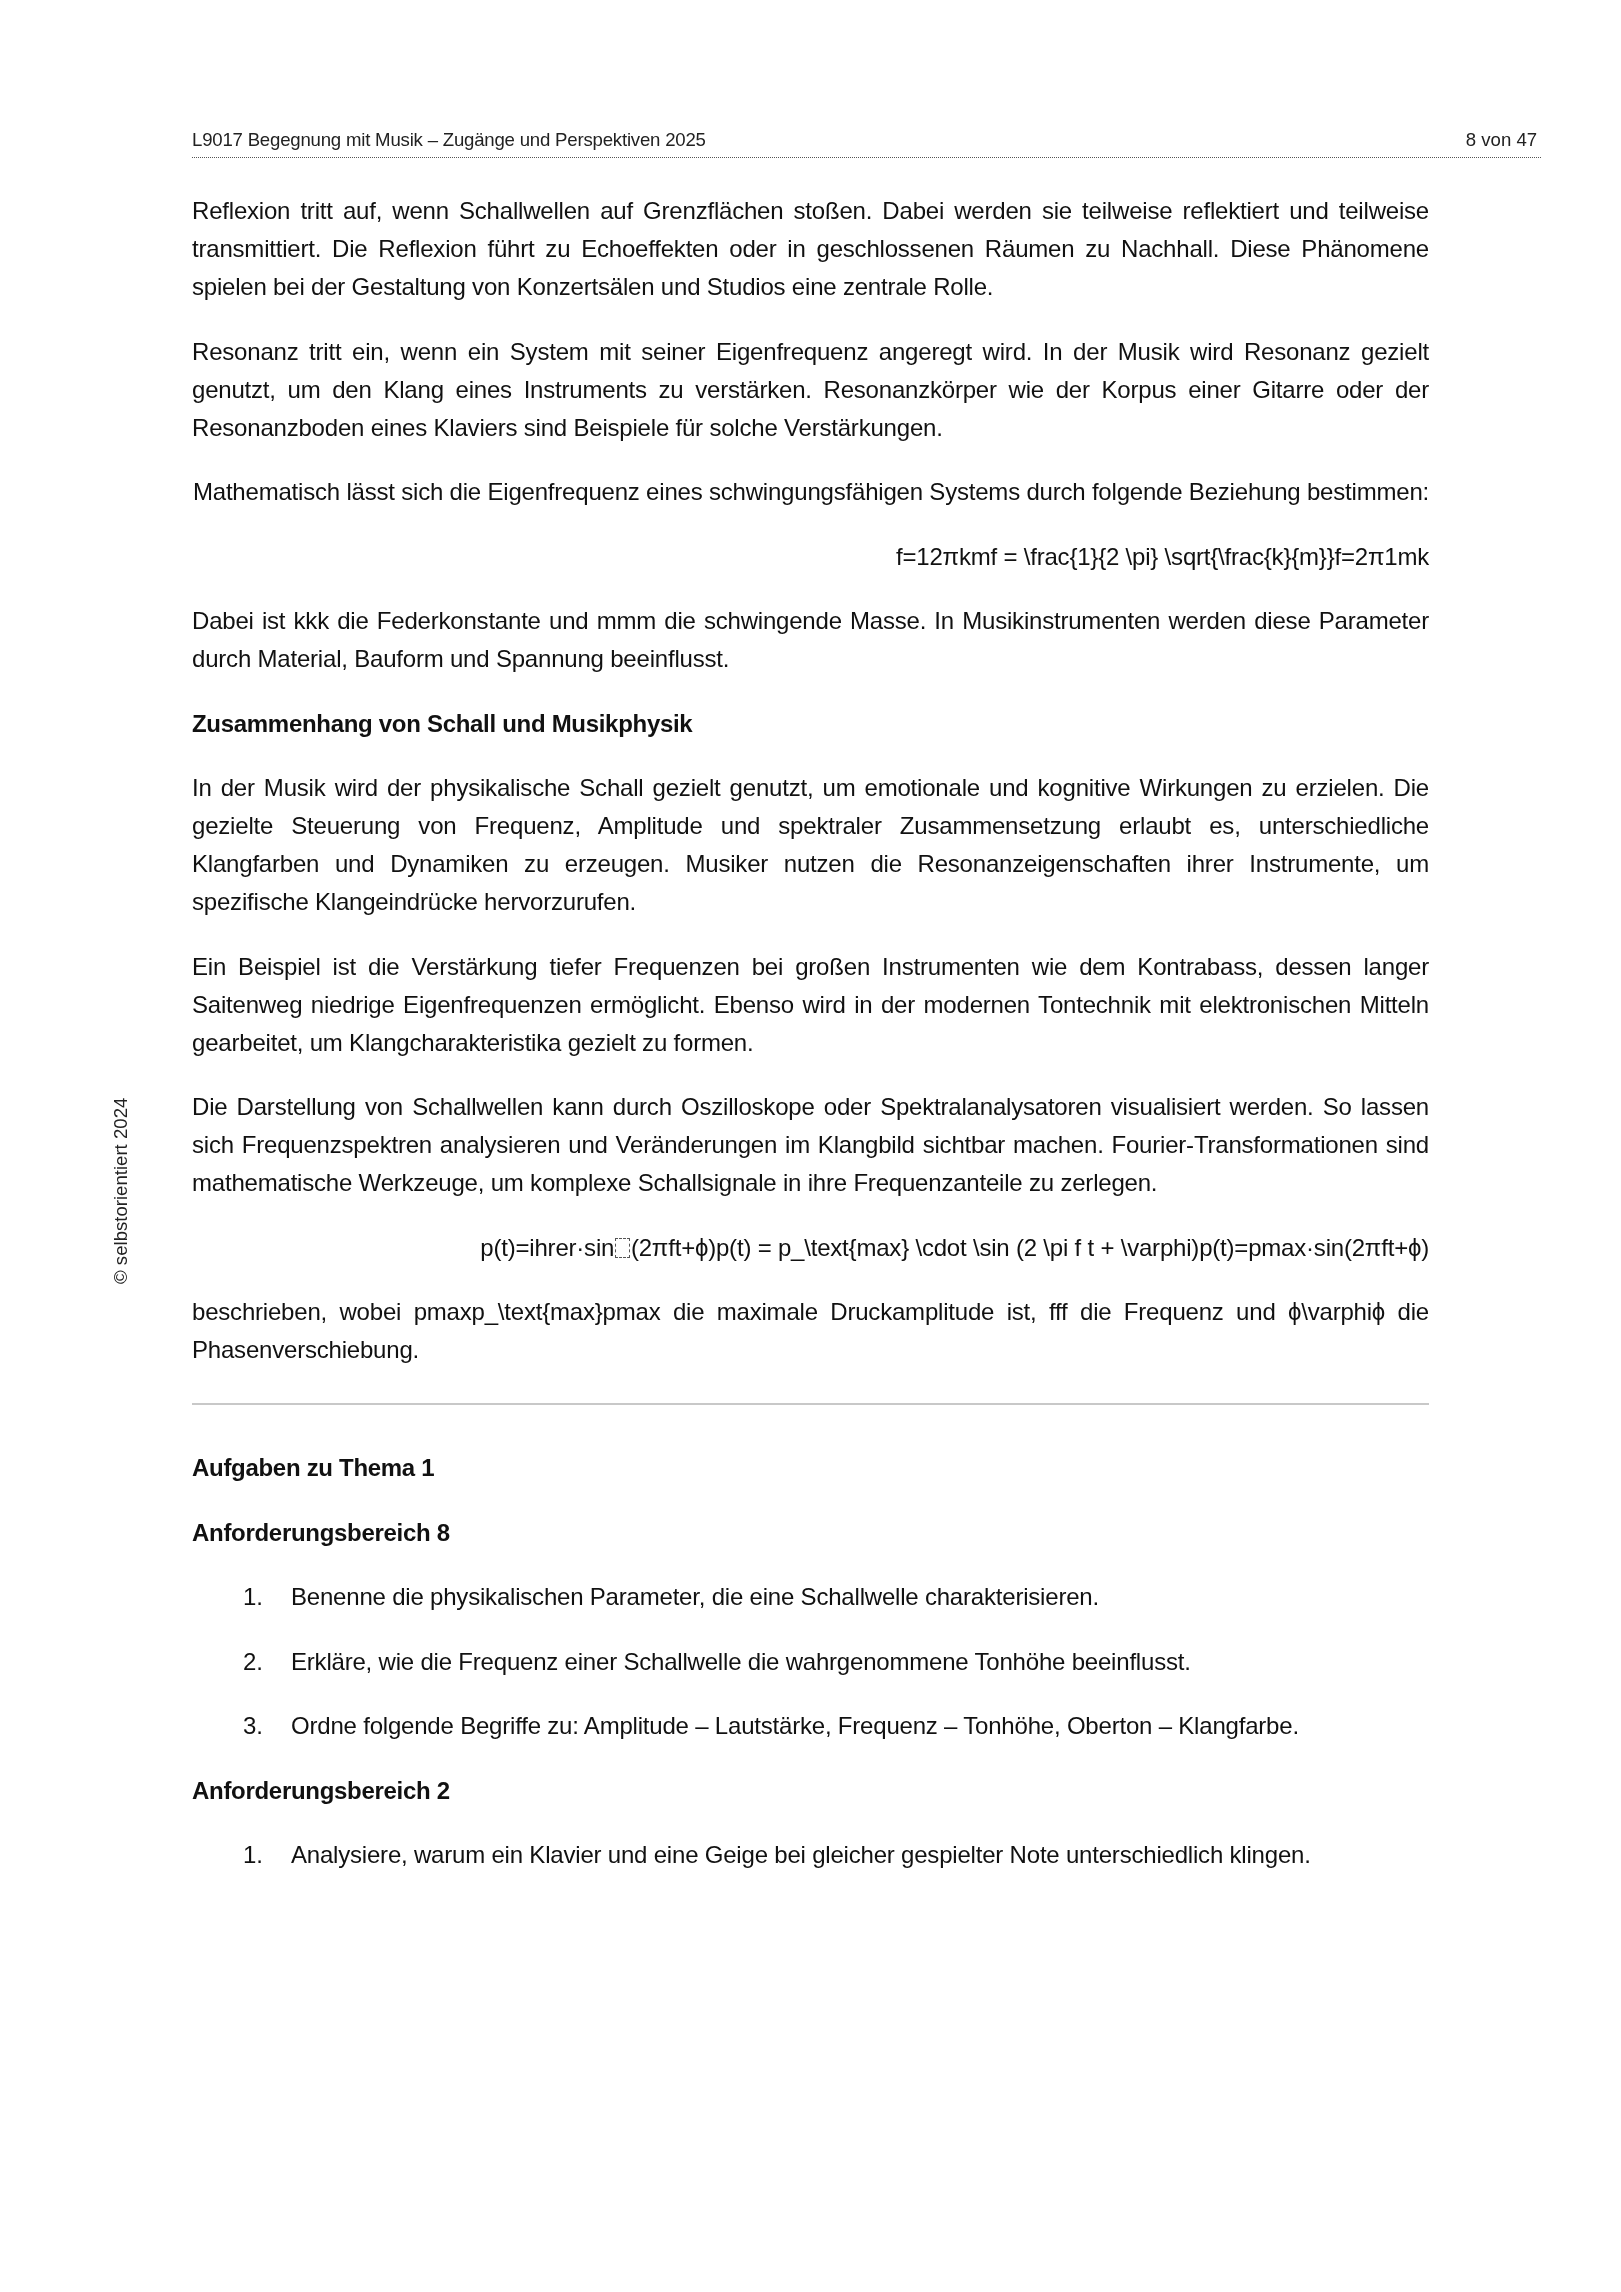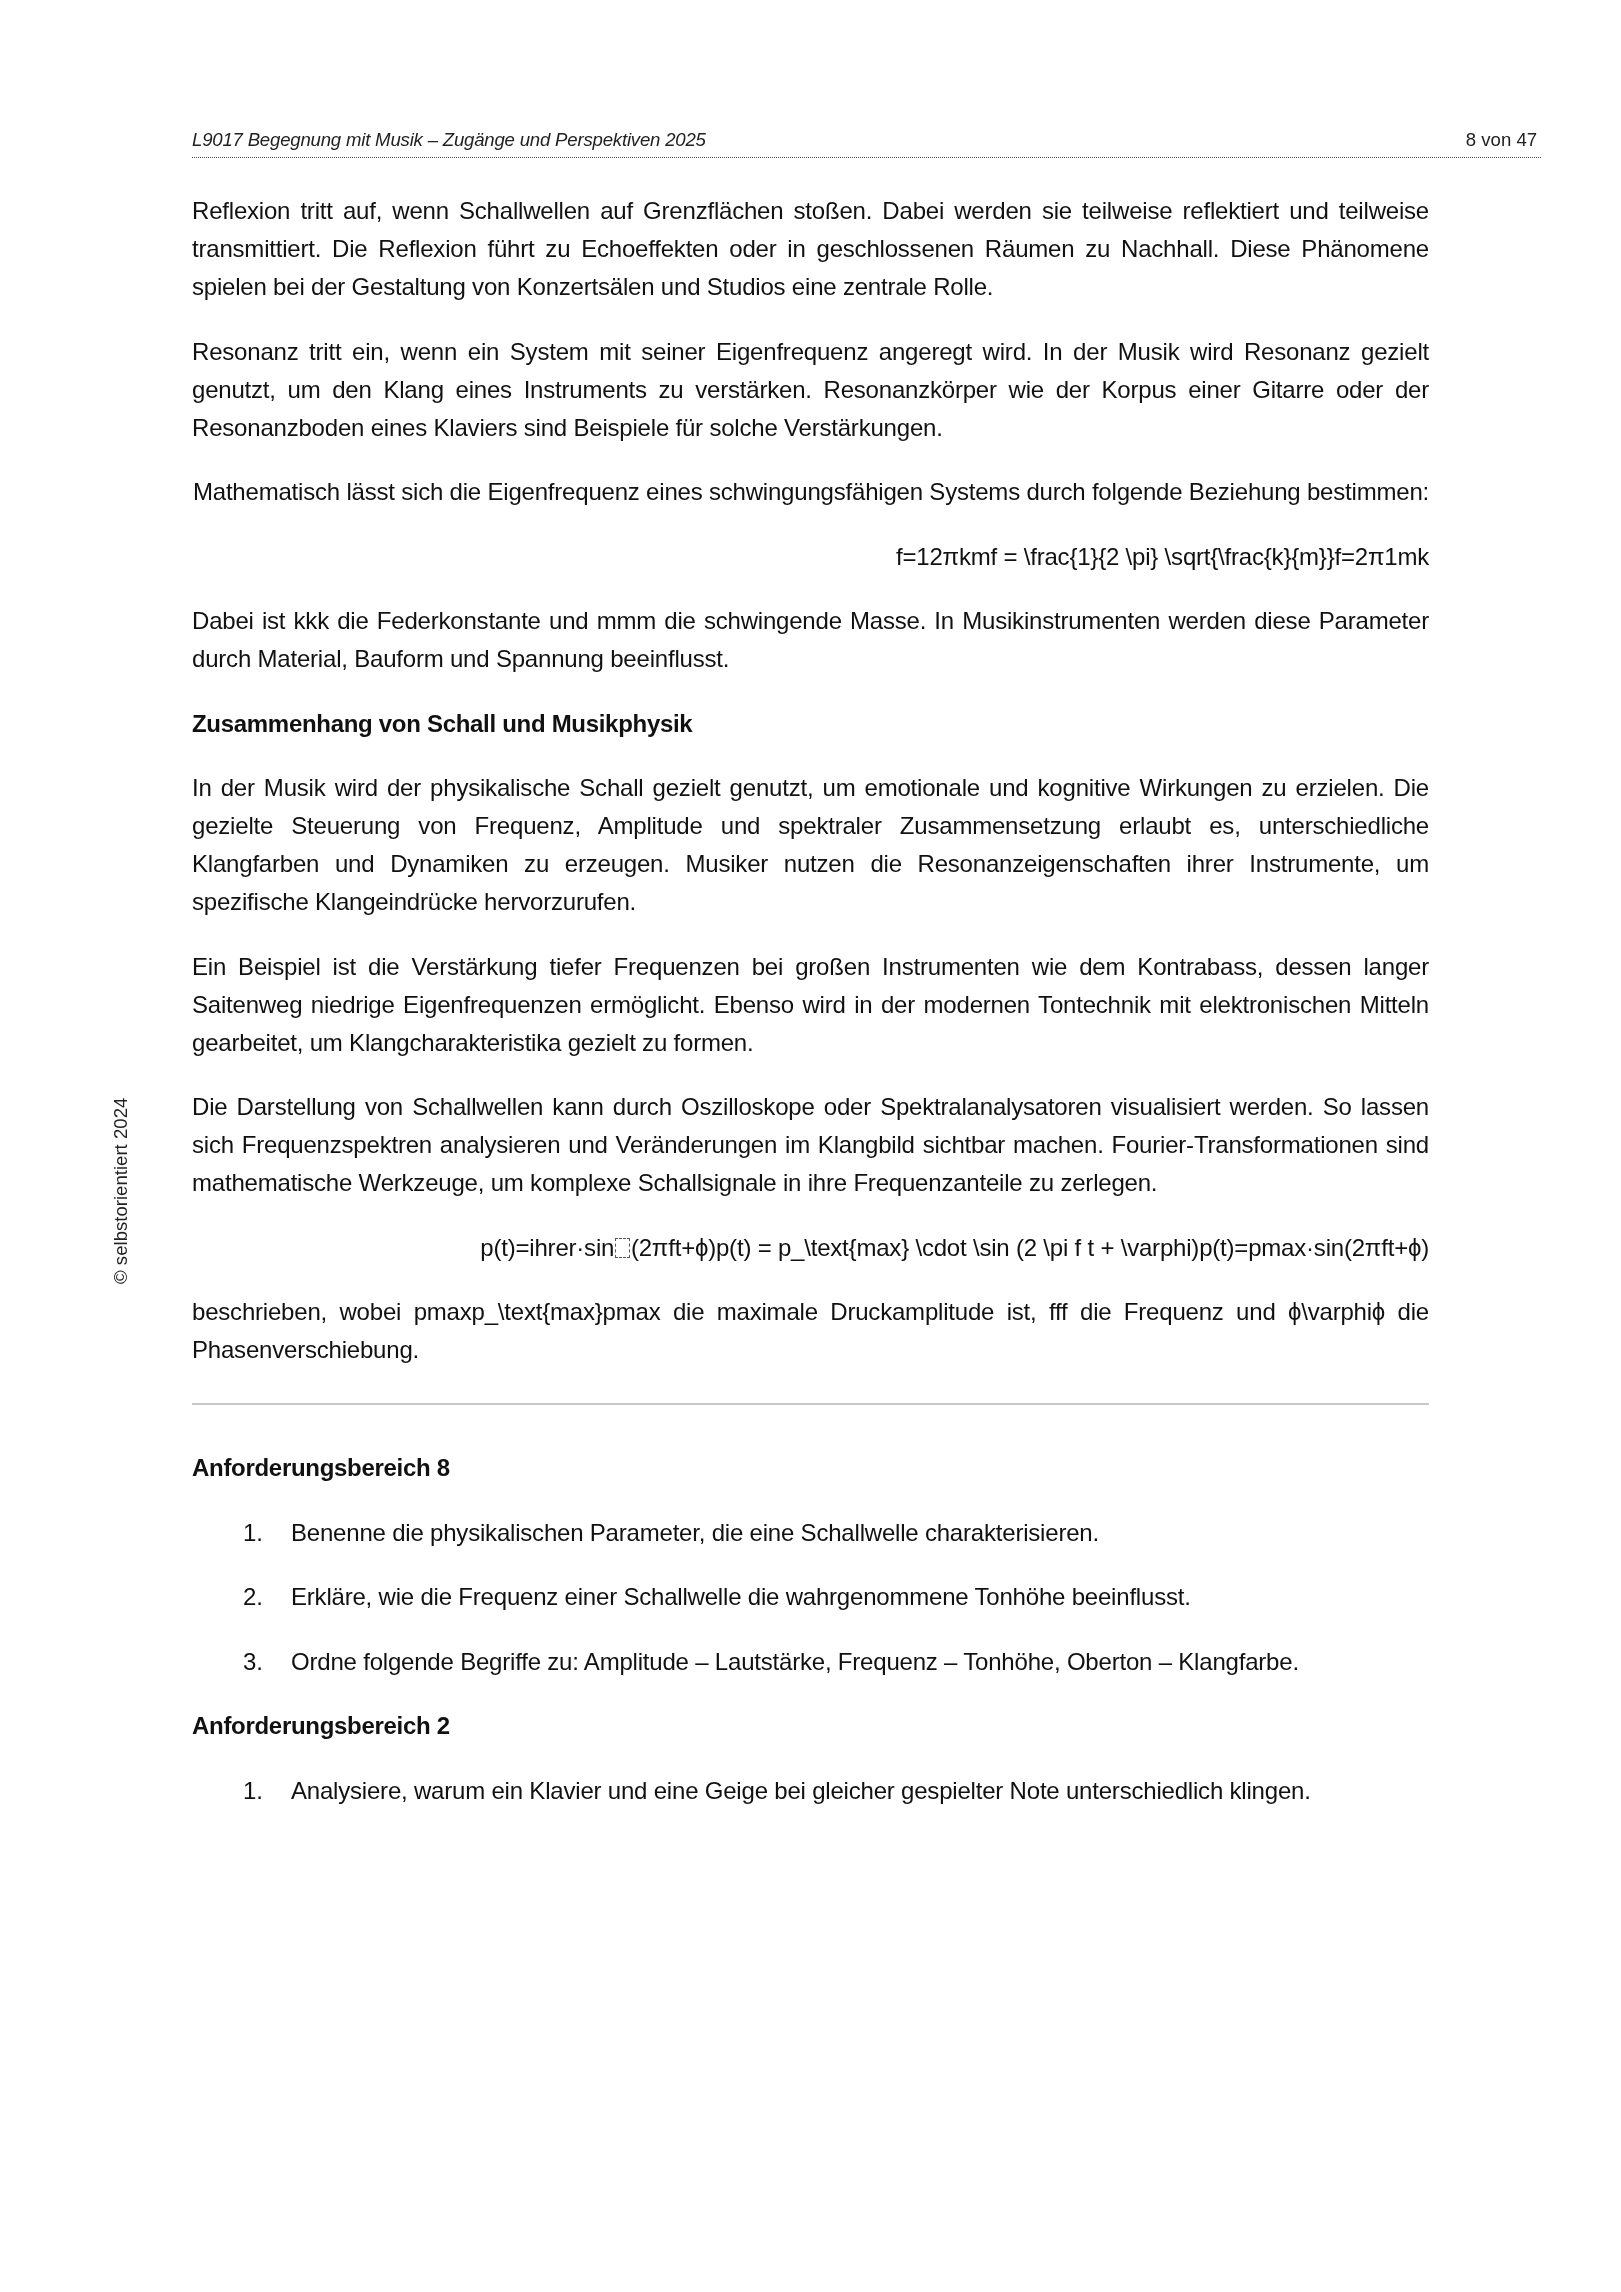--- a/index.html
+++ b/index.html
@@ -1,20 +1,20 @@
 <!DOCTYPE html>
 <html><head>
 <meta charset="utf-8">
 <style>
   html, body { margin: 0; padding: 0; background: #ffffff; }
   body { width: 1621px; height: 2293px; position: relative; overflow: hidden;
          font-family: "Liberation Sans", sans-serif; color: #111111; }
   .header { position: absolute; left: 192px; top: 127px; width: 1349px; height: 29px;
             font-family: "Liberation Sans Narrow", "Liberation Sans", sans-serif; font-size: 18.6px; color: #222; }
-  .header .title { position: absolute; left: 0; top: 2px; letter-spacing: -0.2px; font-style: italic; }
+  .header .title { position: absolute; left: 0; top: 2px; letter-spacing: -0.2px; }
   .header .page { position: absolute; right: 3.9px; top: 2px; }
   .header-rule { position: absolute; left: 192px; top: 157px; width: 1349px; height: 0;
                  border-top: 1px dotted #555; }
   .side { position: absolute; left: 110px; top: 1284px; transform-origin: 0 0; transform: rotate(-90deg);
           font-size: 18.6px; color: #222; white-space: nowrap; }
   .content { position: absolute; left: 192px; top: 192px; width: 1237px; }
   p { margin: 0 0 26.5px 0; font-size: 24px; line-height: 38px; text-align: justify;
       letter-spacing: -0.2px; }
   p.left { text-align: right; }
   h3 { margin: 0 0 26.5px 0; font-size: 24px; line-height: 38px; font-weight: bold; letter-spacing: -0.3px; }
@@ -46,20 +46,21 @@
   <p>Dabei ist kkk die Federkonstante und mmm die schwingende Masse. In Musikinstrumenten werden diese Parameter durch Material, Bauform und Spannung beeinflusst.</p>
   <h3>Zusammenhang von Schall und Musikphysik</h3>
   <p>In der Musik wird der physikalische Schall gezielt genutzt, um emotionale und kognitive Wirkungen zu erzielen. Die gezielte Steuerung von Frequenz, Amplitude und spektraler Zusammensetzung erlaubt es, unterschiedliche Klangfarben und Dynamiken zu erzeugen. Musiker nutzen die Resonanzeigenschaften ihrer Instrumente, um spezifische Klangeindrücke hervorzurufen.</p>
   <p>Ein Beispiel ist die Verstärkung tiefer Frequenzen bei großen Instrumenten wie dem Kontrabass, dessen langer Saitenweg niedrige Eigenfrequenzen ermöglicht. Ebenso wird in der modernen Tontechnik mit elektronischen Mitteln gearbeitet, um Klangcharakteristika gezielt zu formen.</p>
   <p>Die Darstellung von Schallwellen kann durch Oszilloskope oder Spektralanalysatoren visualisiert werden. So lassen sich Frequenzspektren analysieren und Veränderungen im Klangbild sichtbar machen. Fourier-Transformationen sind mathematische Werkzeuge, um komplexe Schallsignale in ihre Frequenzanteile zu zerlegen.</p>
   <p class="left"><span>p(t)=ihrer·sin</span><span class="fa"></span><span>(2πft+ϕ)p(t) = p_\text{max} \cdot \sin (2 \pi f t + \varphi)p(t)=pmax·sin(2πft+ϕ)</span></p>
   <p>beschrieben, wobei pmaxp_\text{max}pmax die maximale Druckamplitude ist, fff die Frequenz und ϕ\varphiϕ die Phasenverschiebung.</p>
 
   <hr class="sep">
 
+  <h3>Aufgaben zu Thema 1</h3>
   <h3>Anforderungsbereich 8</h3>
   <ol>
     <li><span class="num">1.</span><span>Benenne die physikalischen Parameter, die eine Schallwelle charakterisieren.</span></li>
     <li><span class="num">2.</span><span>Erkläre, wie die Frequenz einer Schallwelle die wahrgenommene Tonhöhe beeinflusst.</span></li>
     <li><span class="num">3.</span><span>Ordne folgende Begriffe zu: Amplitude – Lautstärke, Frequenz – Tonhöhe, Oberton – Klangfarbe.</span></li>
   </ol>
   <h3>Anforderungsbereich 2</h3>
   <ol>
     <li><span class="num">1.</span><span>Analysiere, warum ein Klavier und eine Geige bei gleicher gespielter Note unterschiedlich klingen.</span></li>
   </ol>

